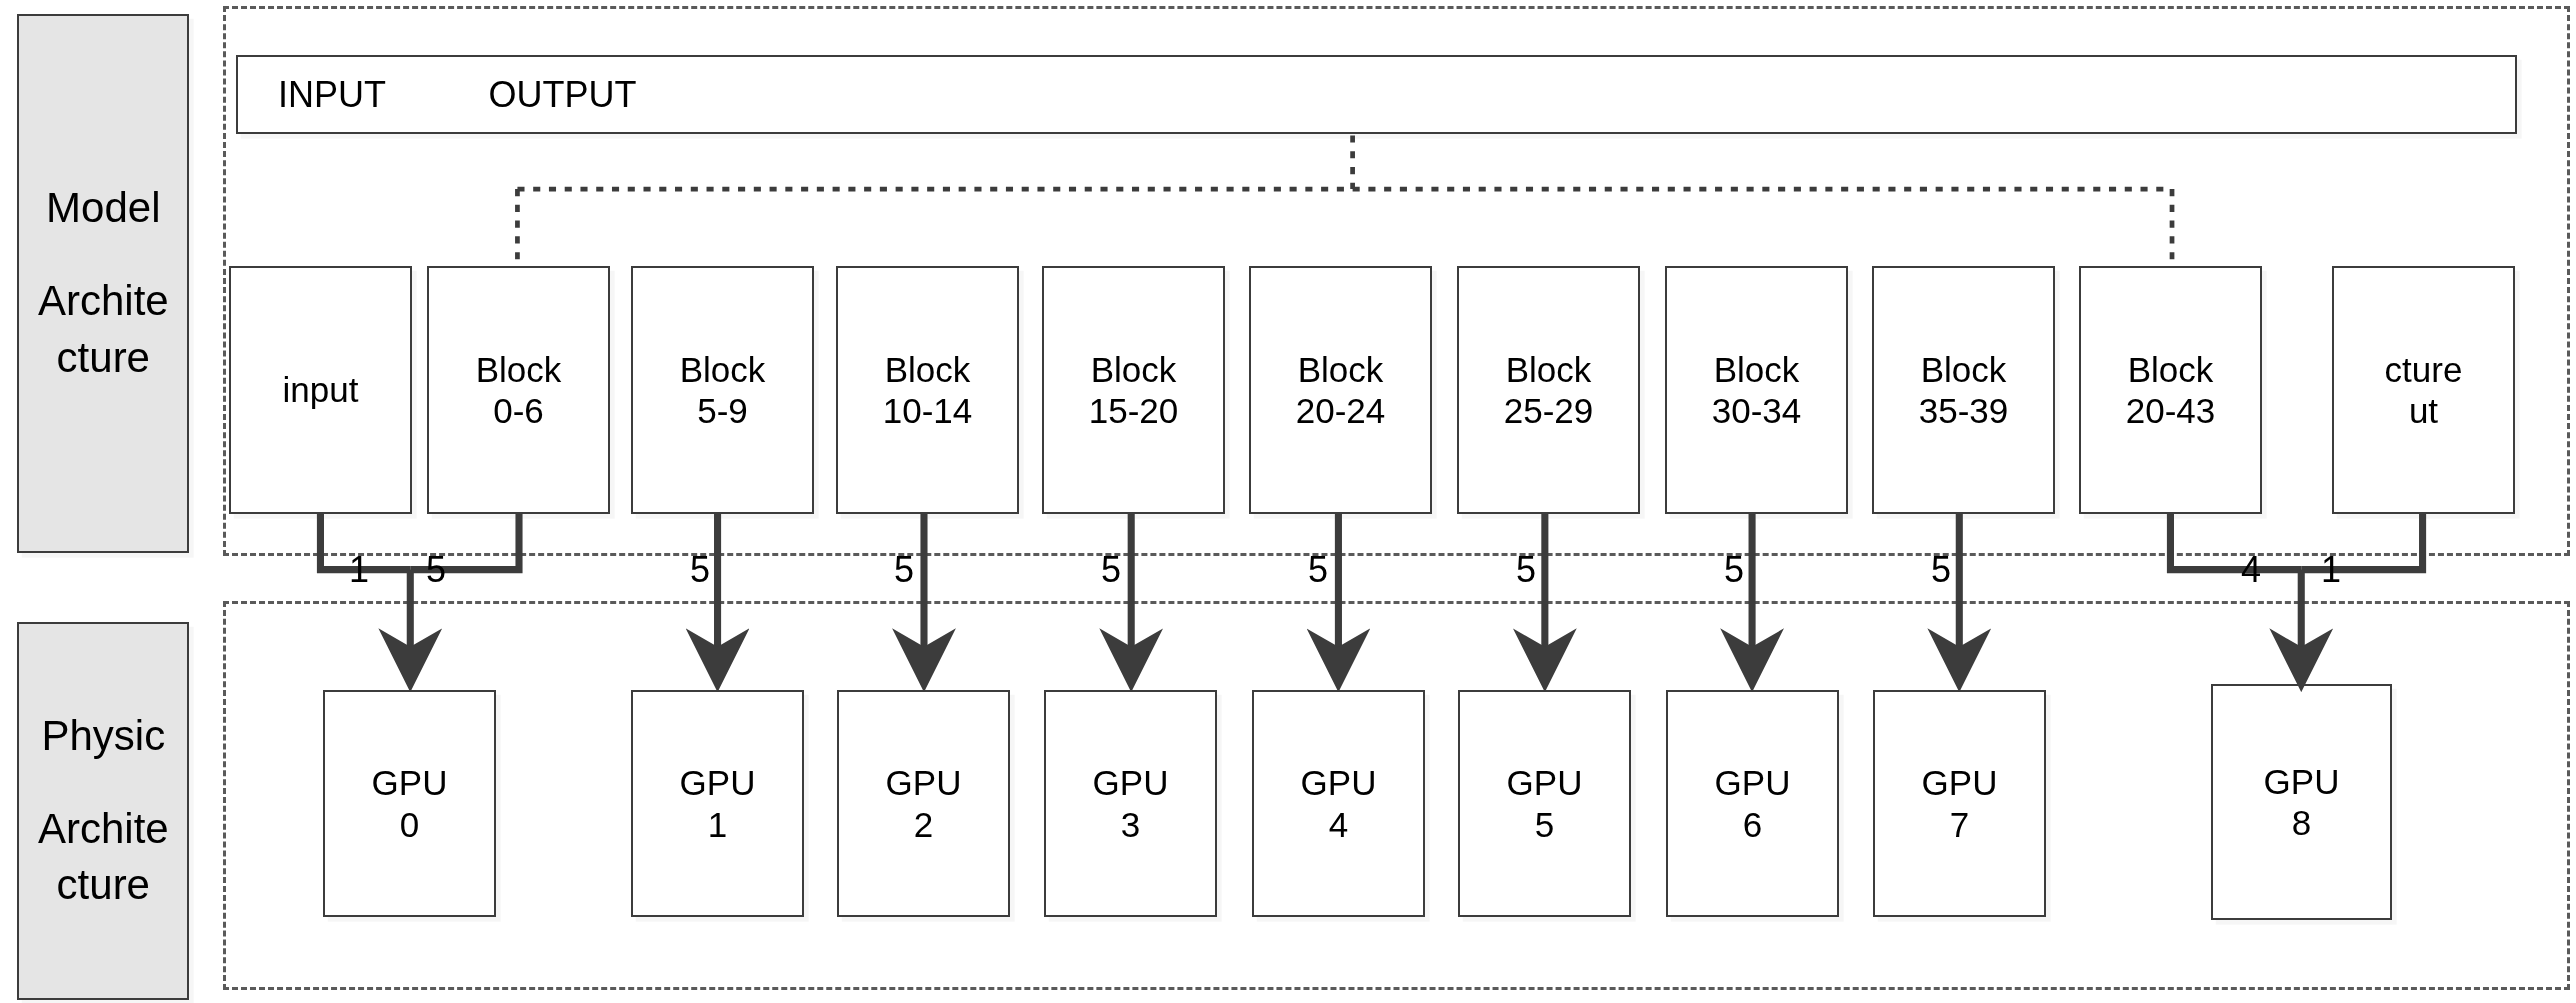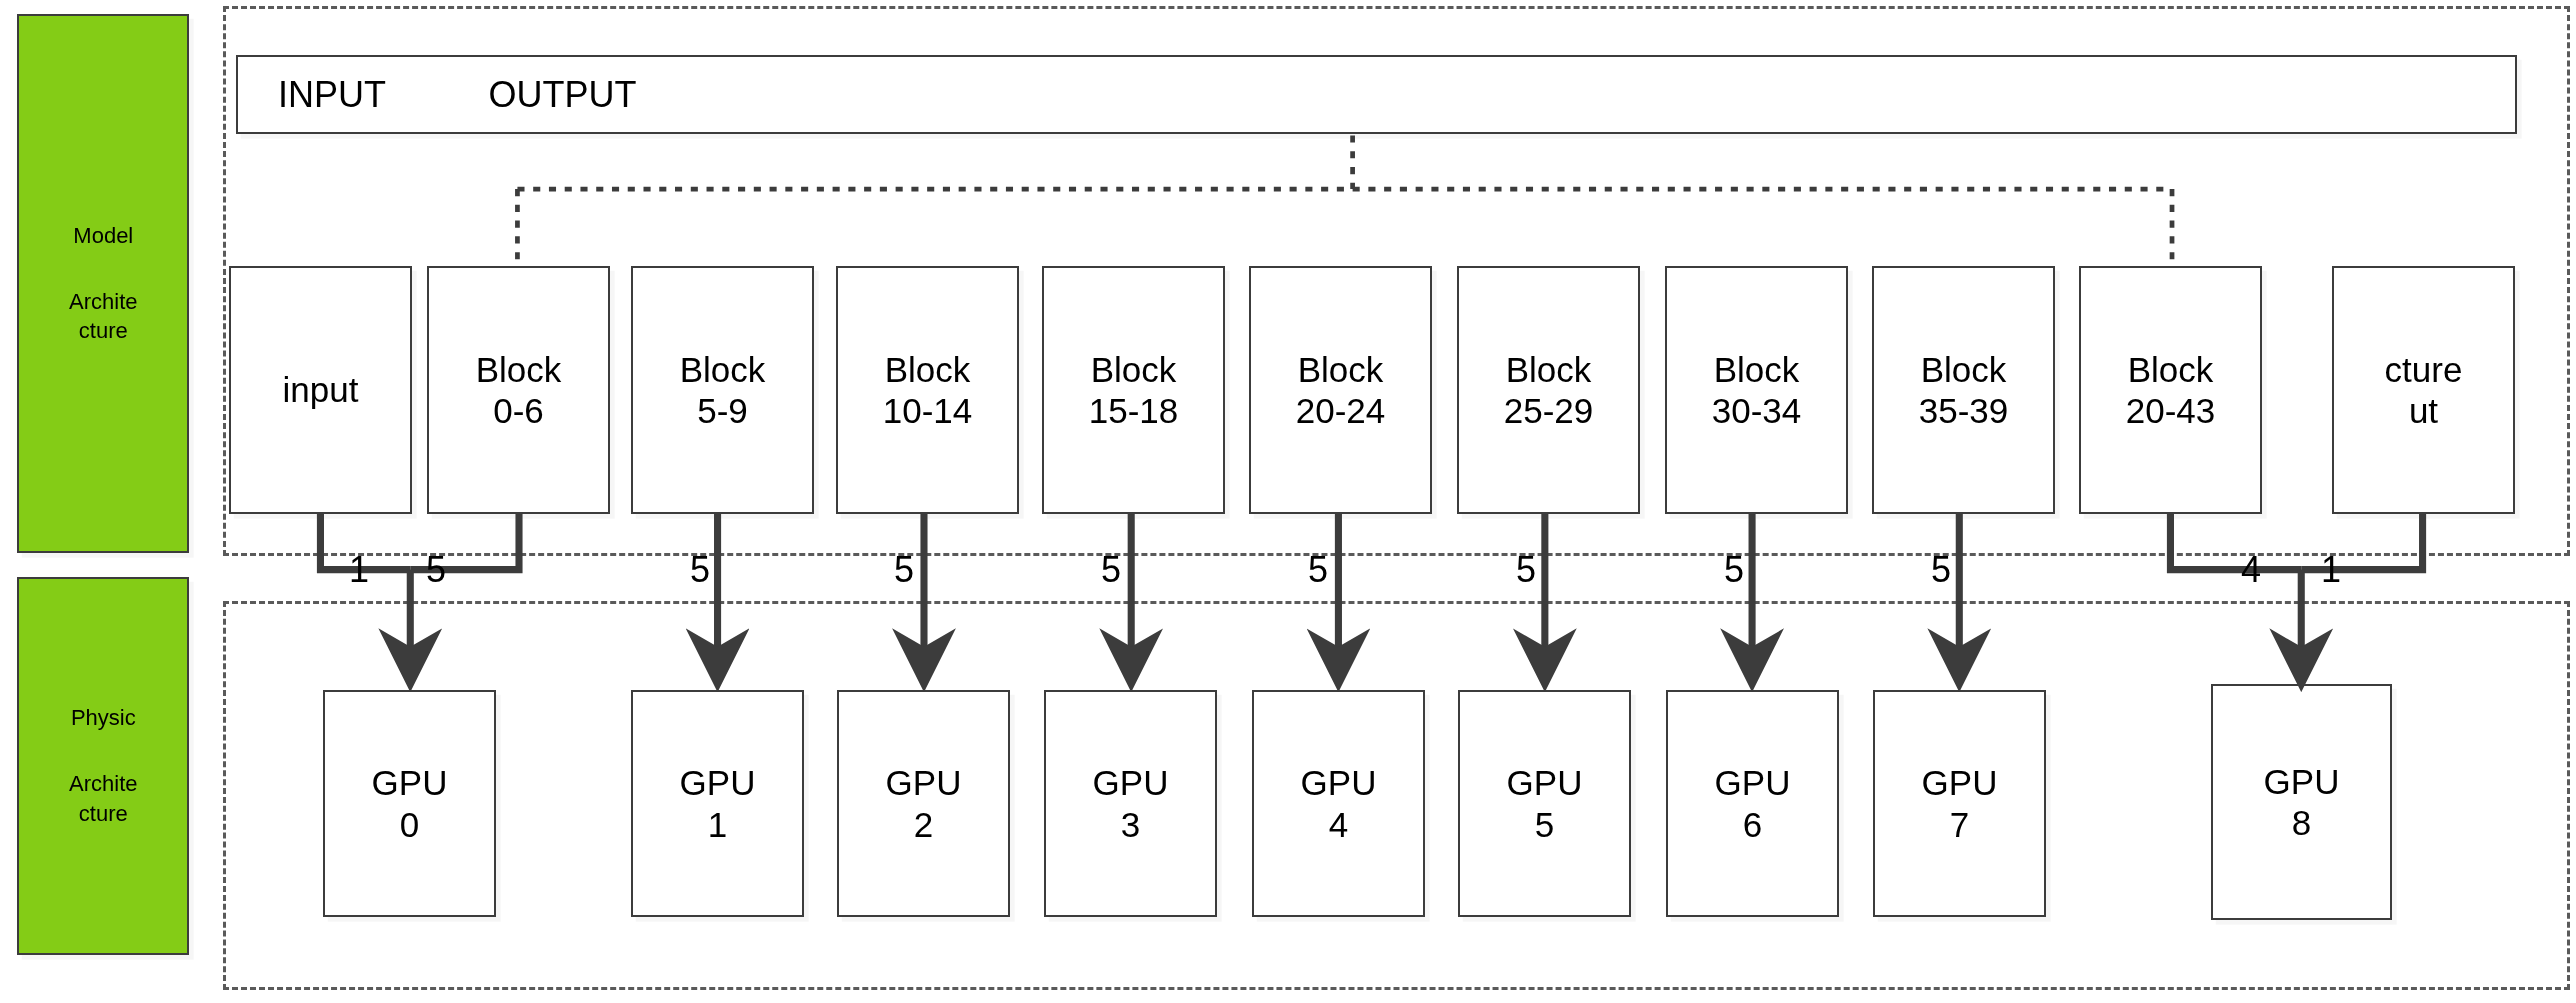--- a/index.html
+++ b/index.html
@@ -40,29 +40,29 @@
     position: absolute;
     box-sizing: border-box;
     border: 3.2px dashed #5a5a5a;
     background: transparent;
   }
 
   
   .side-label {
     position: absolute;
     box-sizing: border-box;
-    background: #84cc16;
+    background: #e5e5e5;
     border: 2.4px solid #3c3c3c;
     box-shadow: 4.7px 4.7px 0 0 rgba(0,0,0,0.035);
     display: flex;
     flex-direction: column;
     align-items: center;
     justify-content: center;
     color: #000000;
-    font-size: 22px;
+    font-size: 42px;
     line-height: 1.35;
     text-align: center;
   }
   .side-label .ln { display: block; }
   .side-label .gap { height: 36px; }
 
   
   .header-strip {
     position: absolute;
     box-sizing: border-box;
@@ -119,21 +119,21 @@
 
   <div class="region" style="left:223px; top:601px; width:2347px; height:389px;"></div>
 
   <div class="side-label" style="left:17.3px; top:14px; width:172px; height:539px;">
     <span class="ln">Model</span>
     <span class="gap"></span>
     <span class="ln">Archite</span>
     <span class="ln">cture</span>
   </div>
 
-  <div class="side-label" style="left:17.3px; top:577px; width:172px; height:378px;">
+  <div class="side-label" style="left:17.3px; top:622px; width:172px; height:378px;">
     <span class="ln">Physic</span>
     <span class="gap"></span>
     <span class="ln">Archite</span>
     <span class="ln">cture</span>
   </div>
 
   <div class="header-strip" style="left:236px; top:55px; width:2281px; height:79px;">
     <div class="header-cell side" style="width:188px;">
       <span>INPUT</span>
     </div>
@@ -166,21 +166,21 @@
   <div class="box" style="left:836px; top:266px; width:183px; height:248px;">
     <span class="blk-txt">
       <span>Block</span>
       <span class="l2">10-14</span>
     </span>
   </div>
 
   <div class="box" style="left:1042px; top:266px; width:183px; height:248px;">
     <span class="blk-txt">
       <span>Block</span>
-      <span class="l2">15-18</span>
+      <span class="l2">15-20</span>
     </span>
   </div>
 
   <div class="box" style="left:1249px; top:266px; width:183px; height:248px;">
     <span class="blk-txt">
       <span>Block</span>
       <span class="l2">20-24</span>
     </span>
   </div>
 

